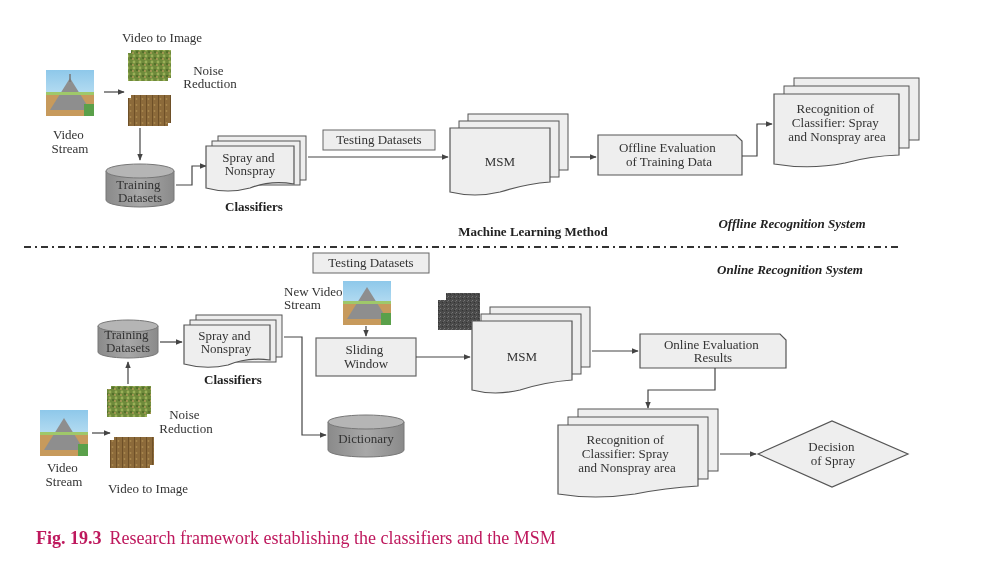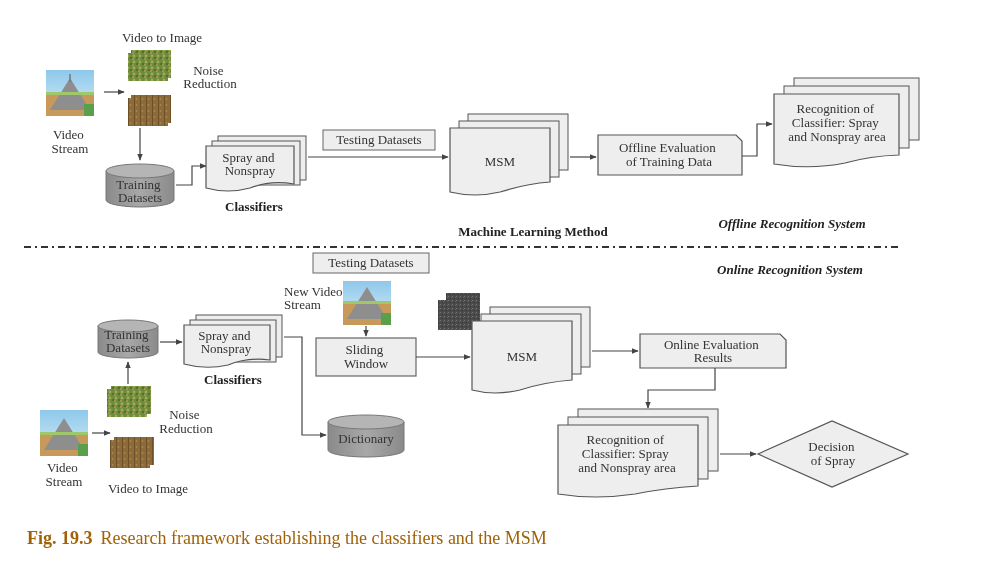--- a/index.html
+++ b/index.html
@@ -2,21 +2,21 @@
 <html><head>
 <meta charset="utf-8">
 <style>
   html, body { margin: 0; padding: 0; background: #ffffff; }
   body { width: 982px; height: 572px; position: relative; overflow: hidden;
          font-family: "Liberation Serif", "DejaVu Serif", serif; color: #2a2a2a; }
   #diagram { position: absolute; left: 0; top: 0; }
   .lbl { font-family: "Liberation Serif", "DejaVu Serif", serif; font-size: 13px; fill: #333; }
   .lbl-b { font-family: "Liberation Serif", "DejaVu Serif", serif; font-size: 13px; font-weight: bold; fill: #222; }
   .lbl-bi { font-family: "Liberation Serif", "DejaVu Serif", serif; font-size: 13px; font-weight: bold; font-style: italic; fill: #222; }
-  .caption { position: absolute; left: 27px; top: 528px; font-size: 18px; color: #a16207; white-space: nowrap; }
+  .caption { position: absolute; left: 36px; top: 528px; font-size: 18px; color: #be185d; white-space: nowrap; }
   .caption b { font-weight: bold; margin-right: 8px; }
 </style>
 </head>
 <body>
 
 <svg id="diagram" width="982" height="572" viewBox="0 0 982 572">
   <defs>
     <marker id="arr" viewBox="0 0 10 10" refX="9" refY="5" markerWidth="6" markerHeight="6" orient="auto">
       <path d="M0,1 L10,5 L0,9 z" fill="#444"></path>
     </marker>

